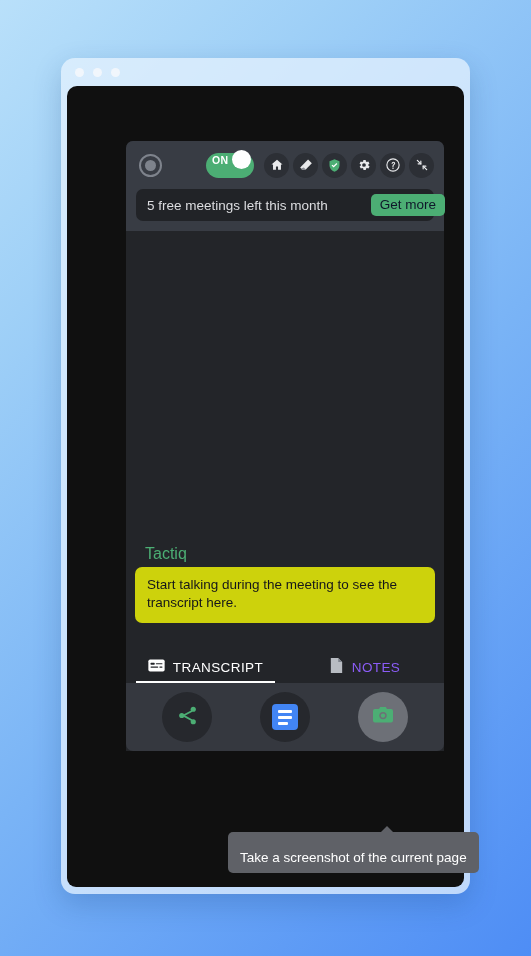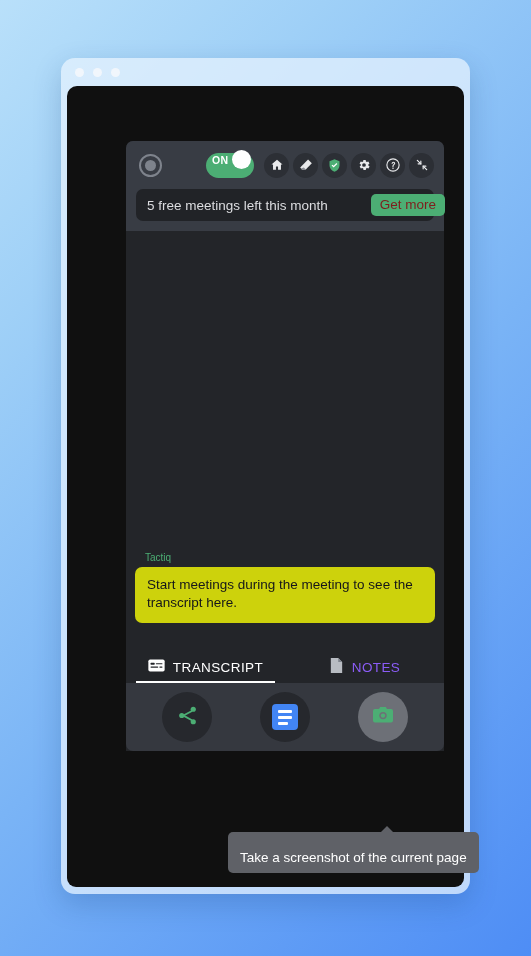--- a/index.html
+++ b/index.html
@@ -141,38 +141,38 @@
     gap: 43px;
   }
   .quota-text {
     font-size: 13.5px;
     color: #dcdde0;
     flex: 1 1 auto;
     white-space: nowrap;
   }
   .quota-cta {
     background: #4cae74;
-    color: #7f1d1d;
+    color: #0f172a;
     font-size: 13.5px;
     border-radius: 5px;
     padding: 3px 9px 4px 9px;
     white-space: nowrap;
   }
 
   .panel-body {
     height: 420px;
     background: #232529;
     position: relative;
   }
 
   .speaker-name {
     position: absolute;
     left: 19px;
     bottom: 88px;
-    font-size: 10px;
+    font-size: 16px;
     color: #4cae74;
   }
 
   .callout {
     position: absolute;
     left: 9px;
     right: 9px;
     bottom: 28px;
     background: #cdd20c;
     color: #15161a;
@@ -360,21 +360,21 @@
 
         <div class="quota-bar">
           <span class="quota-text">5 free meetings left this month</span>
           <span class="quota-cta">Get more</span>
         </div>
 
       </div>
 
       <div class="panel-body">
         <div class="speaker-name">Tactiq</div>
-        <div class="callout">Start meetings during the meeting to see the transcript here.</div>
+        <div class="callout">Start talking during the meeting to see the transcript here.</div>
       </div>
 
       <div class="tabs">
 
         <div class="tab active">
           <span>
             <svg width="17" height="13" viewBox="0 0 24 18">
                 <rect x="0.5" y="0.5" width="23" height="17" rx="2.5" fill="#ffffff"></rect>
                 <rect x="3.5" y="5" width="6" height="3" rx="1" fill="#232529"></rect>
                 <rect x="11" y="5.8" width="9.5" height="1.6" rx="0.8" fill="#232529"></rect>

